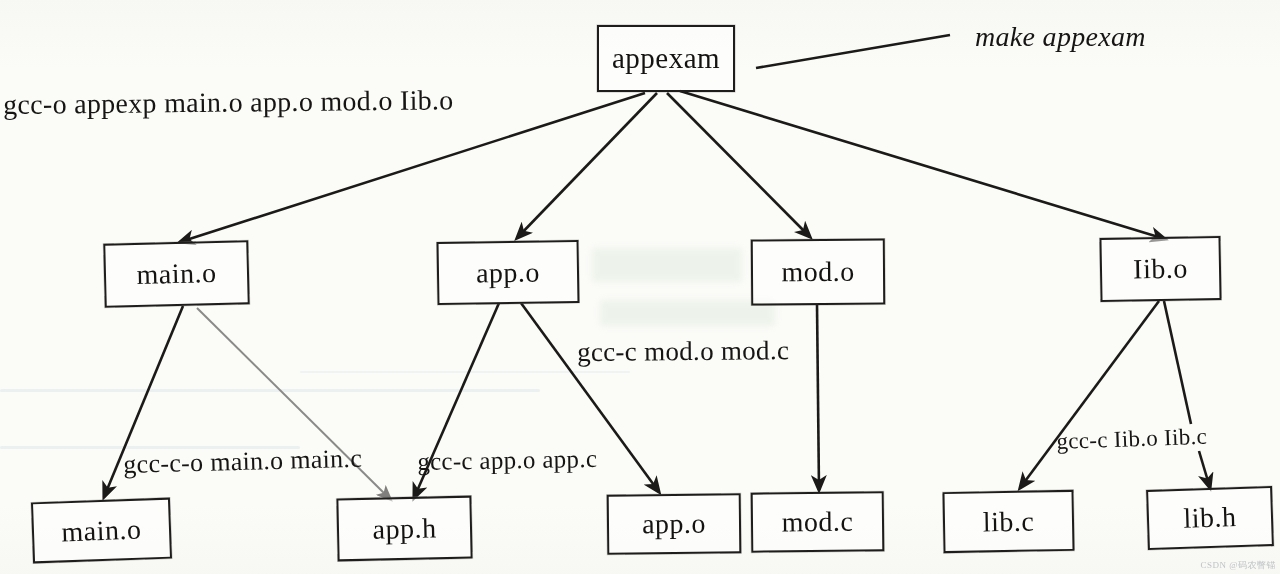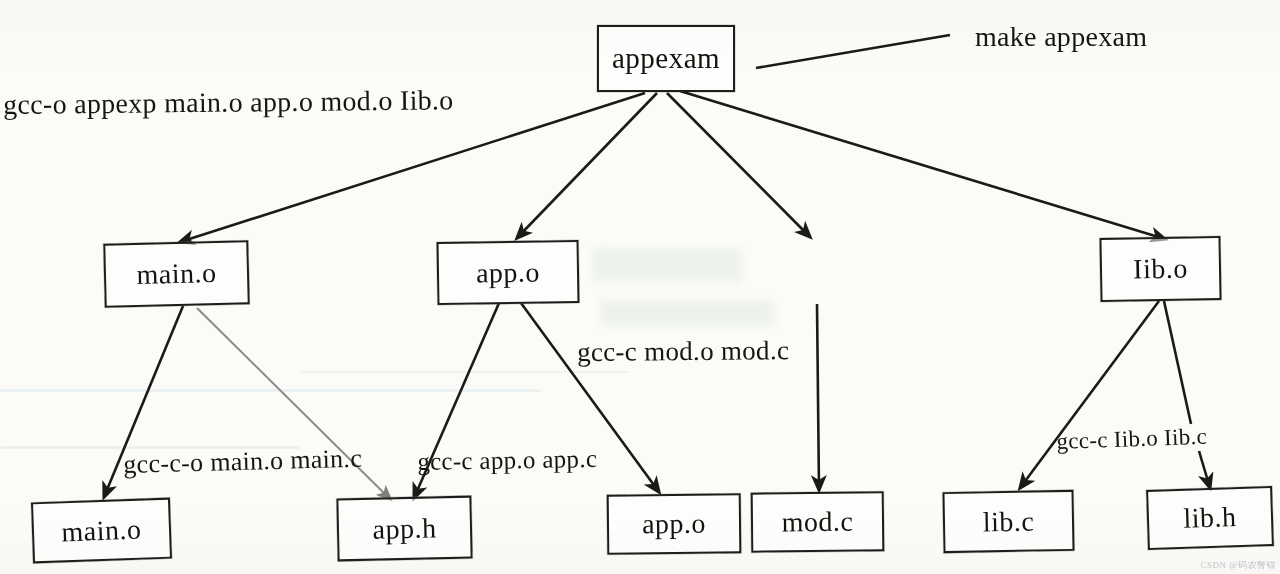--- a/index.html
+++ b/index.html
@@ -66,26 +66,27 @@
       <line x1="817" y1="304" x2="819" y2="490" stroke="#1b1a18" stroke-width="2.6" marker-end="url(#ah)"></line>
       <line x1="1159" y1="301" x2="1020" y2="488" stroke="#1b1a18" stroke-width="2.6" marker-end="url(#ah)"></line>
       <line x1="1164" y1="301" x2="1191" y2="424" stroke="#1b1a18" stroke-width="2.6"></line>
       <line x1="1199" y1="451" x2="1210" y2="488" stroke="#1b1a18" stroke-width="2.6" marker-end="url(#ah)"></line>
     </svg>
 
   <div id="watermark">CSDN @码农瞥锚</div>
 <div class="node" style="left: 597px; top: 25px; width: 134px; height: 63px; transform: rotate(0deg); font-size: 29px;">appexam</div>
     <div class="node" style="left: 104px; top: 242px; width: 141px; height: 60px; transform: rotate(-1.4deg); font-size: 28px;">main.o</div>
     <div class="node" style="left: 437px; top: 241px; width: 138px; height: 59px; transform: rotate(-0.9deg); font-size: 28px;">app.o</div>
+    <div class="node" style="left: 751px; top: 239px; width: 130px; height: 62px; transform: rotate(-0.4deg); font-size: 28px;">mod.o</div>
     <div class="node" style="left: 1100px; top: 237px; width: 117px; height: 60px; transform: rotate(-1deg); font-size: 28px;">Iib.o</div>
     <div class="node" style="left: 32px; top: 500px; width: 135px; height: 57px; transform: rotate(-2deg); font-size: 28px;">main.o</div>
     <div class="node" style="left: 337px; top: 497px; width: 131px; height: 59px; transform: rotate(-1.2deg); font-size: 28px;">app.h</div>
     <div class="node" style="left: 607px; top: 494px; width: 130px; height: 56px; transform: rotate(-0.6deg); font-size: 28px;">app.o</div>
     <div class="node" style="left: 751px; top: 492px; width: 129px; height: 56px; transform: rotate(-0.6deg); font-size: 28px;">mod.c</div>
     <div class="node" style="left: 943px; top: 491px; width: 127px; height: 57px; transform: rotate(-1deg); font-size: 28px;">lib.c</div>
     <div class="node" style="left: 1147px; top: 488px; width: 122px; height: 56px; transform: rotate(-1.8deg); font-size: 28px;">lib.h</div>
-    <div class="cmd" style="left: 975px; top: 22px; font-size: 28px; transform: rotate(0deg); transform-origin: left top;">make appexam</div>
+    <div class="cmd" style="left: 975px; top: 22px; font-size: 28px; transform: rotate(0deg); transform-origin: left top; font-style: italic;">make appexam</div>
     <div class="cmd" style="left: 3px; top: 90px; font-size: 28px; transform: rotate(-0.6deg); transform-origin: left top;">gcc-o appexp main.o app.o mod.o Iib.o</div>
     <div class="cmd" style="left: 577px; top: 338px; font-size: 27px; transform: rotate(-0.5deg); transform-origin: left top;">gcc-c mod.o mod.c</div>
     <div class="cmd" style="left: 123px; top: 451px; font-size: 26px; transform: rotate(-1.5deg); transform-origin: left top;">gcc-c-o main.o main.c</div>
     <div class="cmd" style="left: 417px; top: 448px; font-size: 25px; transform: rotate(-1deg); transform-origin: left top;">gcc-c app.o app.c</div>
     <div class="cmd" style="left: 1056px; top: 429px; font-size: 23px; transform: rotate(-2deg); transform-origin: left top;">gcc-c Iib.o Iib.c</div>
   </div>
 
 </body></html>

